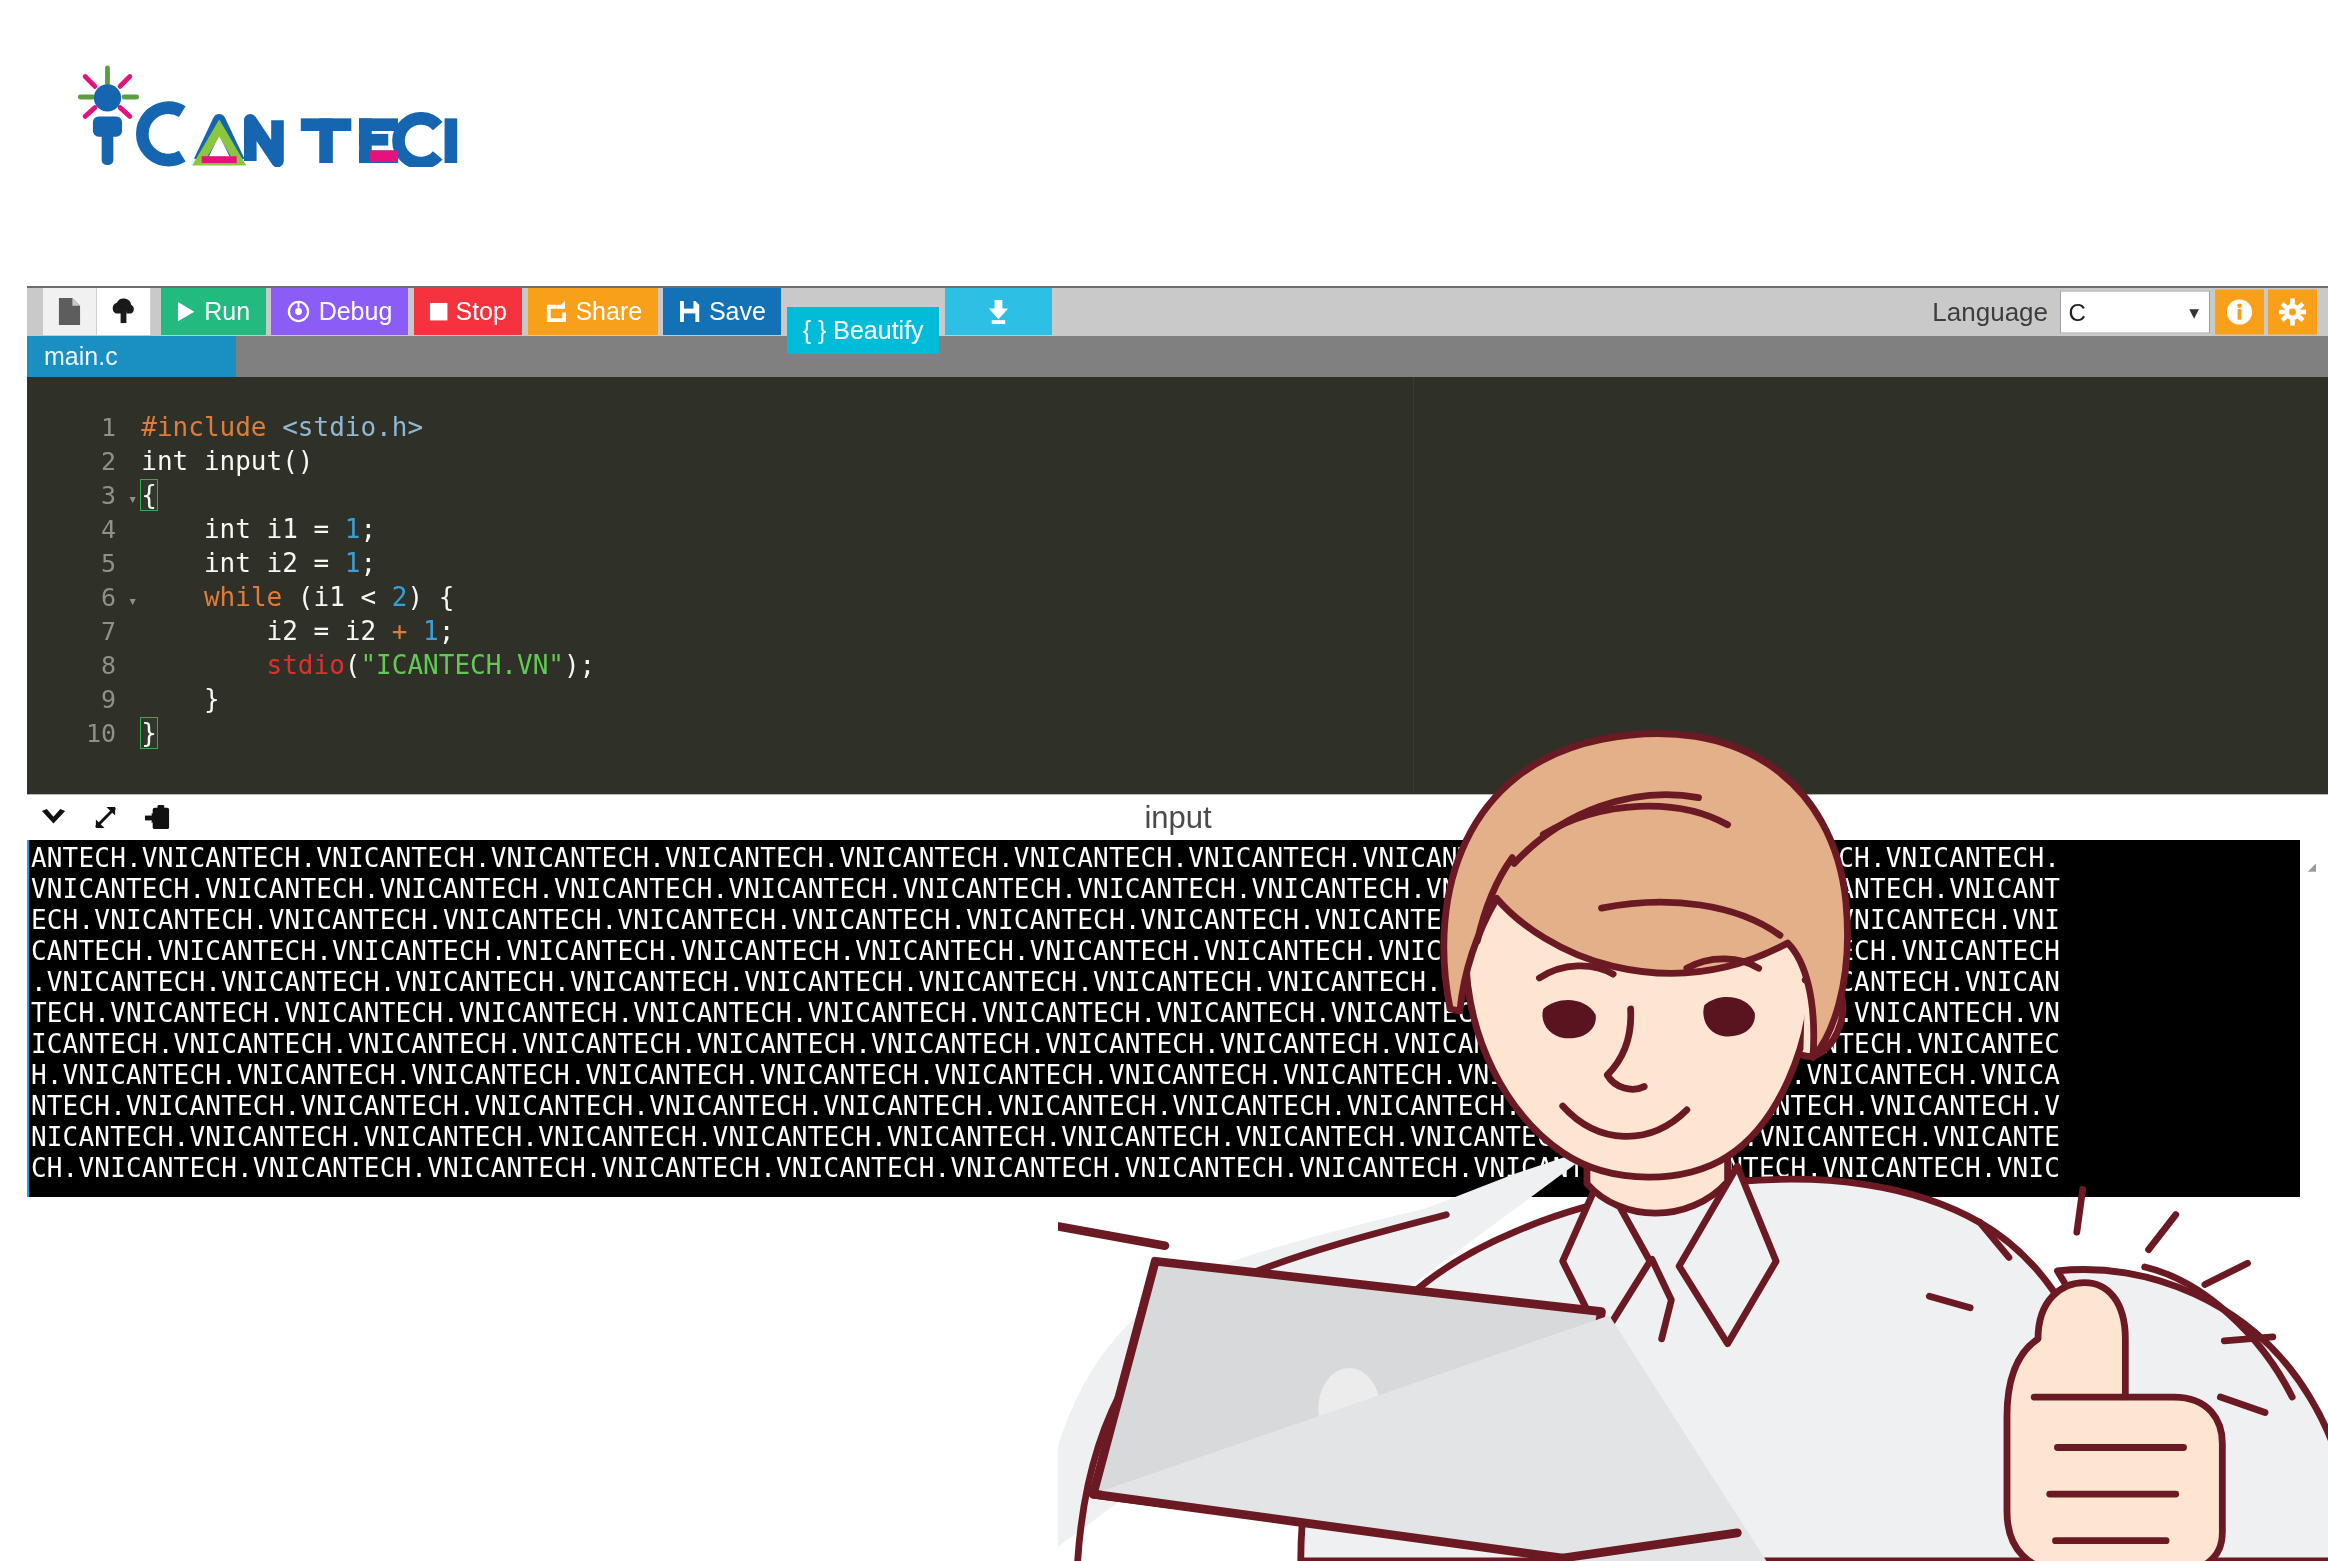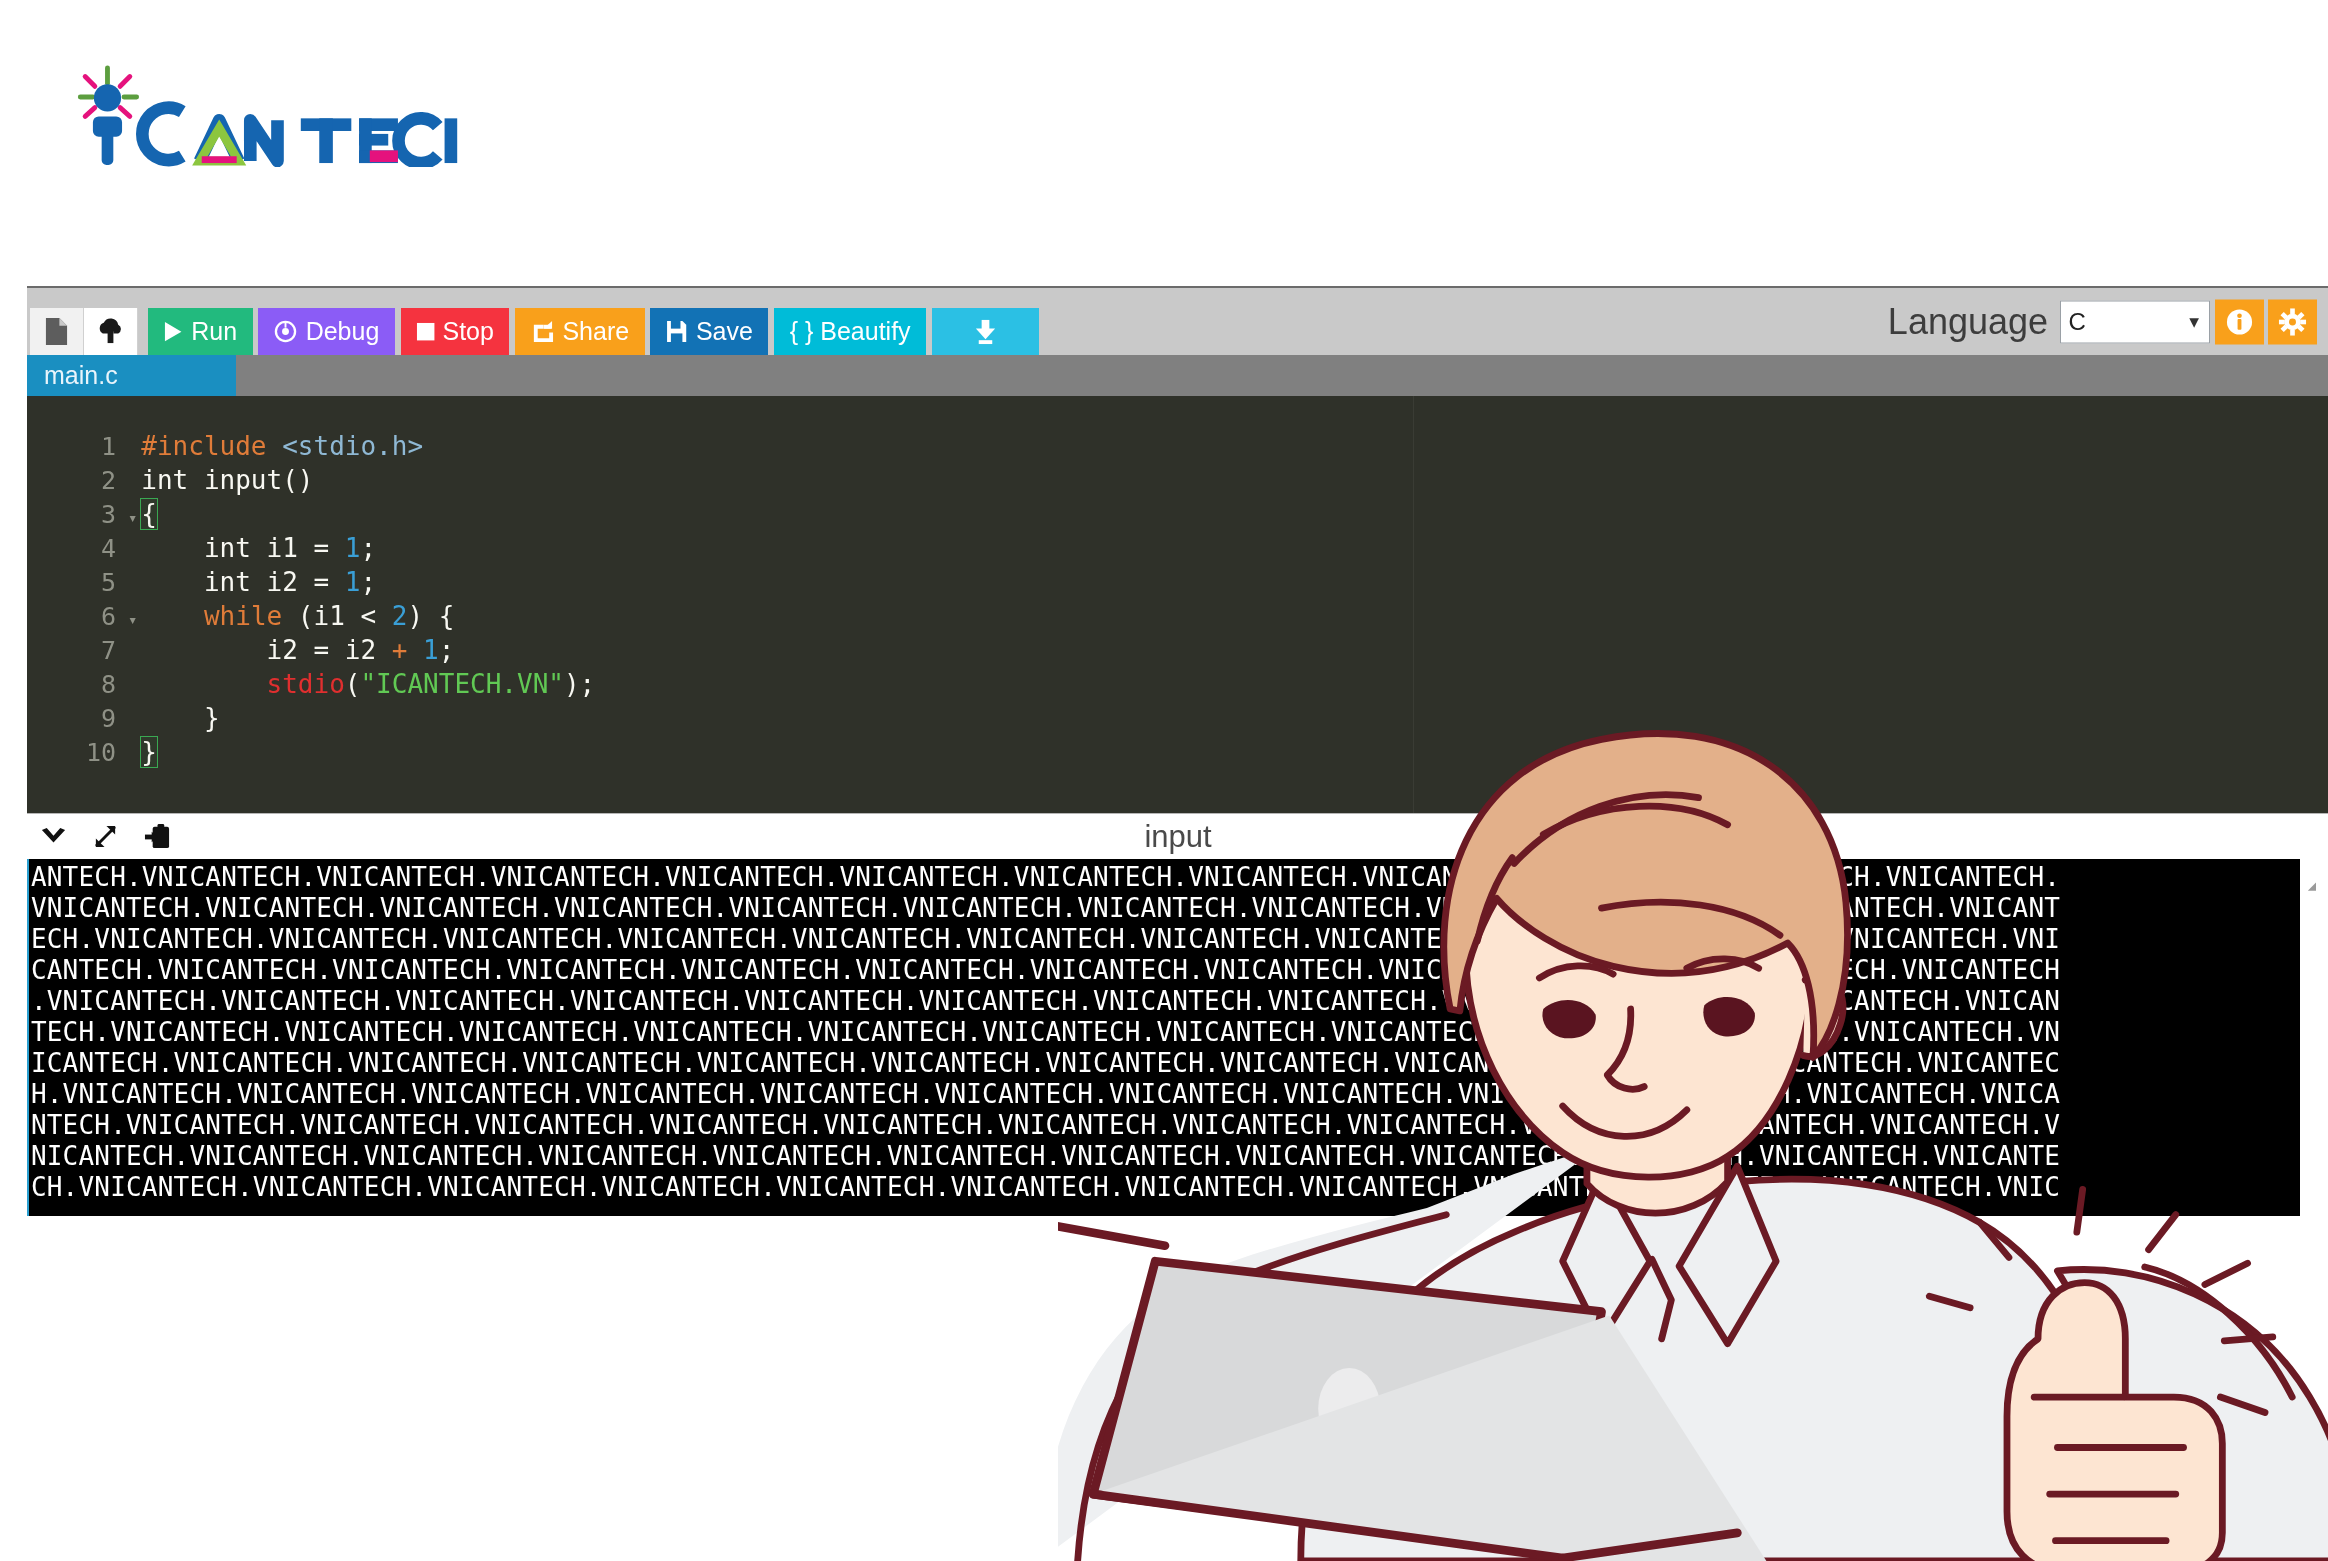--- a/index.html
+++ b/index.html
@@ -29,25 +29,25 @@
     left: 27px; top: 286px;
     width: 2302px; height: 868px;
     background: #c9c9c9;
     border-top: 2.9px solid #6b6b6b;
     box-sizing: border-box;
   }
 
   
   #toolbar {
     position: relative;
-    height: 67px;
+    height: 48px;
     background: #c9c9c9;
     display: flex;
-    align-items: flex-end;
-    padding-left: 3px;
+    align-items: flex-start;
+    padding-left: 16px;
   }
   .tbtn {
     height: 47px;
     display: flex;
     align-items: center;
     justify-content: center;
     gap: 8.7px;
     color: #ffffff;
     font-size: 25px;
     font-family: "Liberation Sans", sans-serif;
@@ -77,21 +77,21 @@
 
   #toolbar-right {
     position: absolute;
     right: 11.6px; top: 50%;
     transform: translateY(-50%);
     display: flex;
     align-items: center;
     gap: 0;
   }
   #lang-label {
-    font-size: 36px;
+    font-size: 26px;
     color: #3d3d3d;
     margin-right: 11.6px;
     font-family: "Liberation Sans", sans-serif;
   }
   #lang-select {
     width: 150px; height: 43px;
     background: #ffffff;
     border: 1px solid #9aa0a6;
     display: flex;
     align-items: center;

